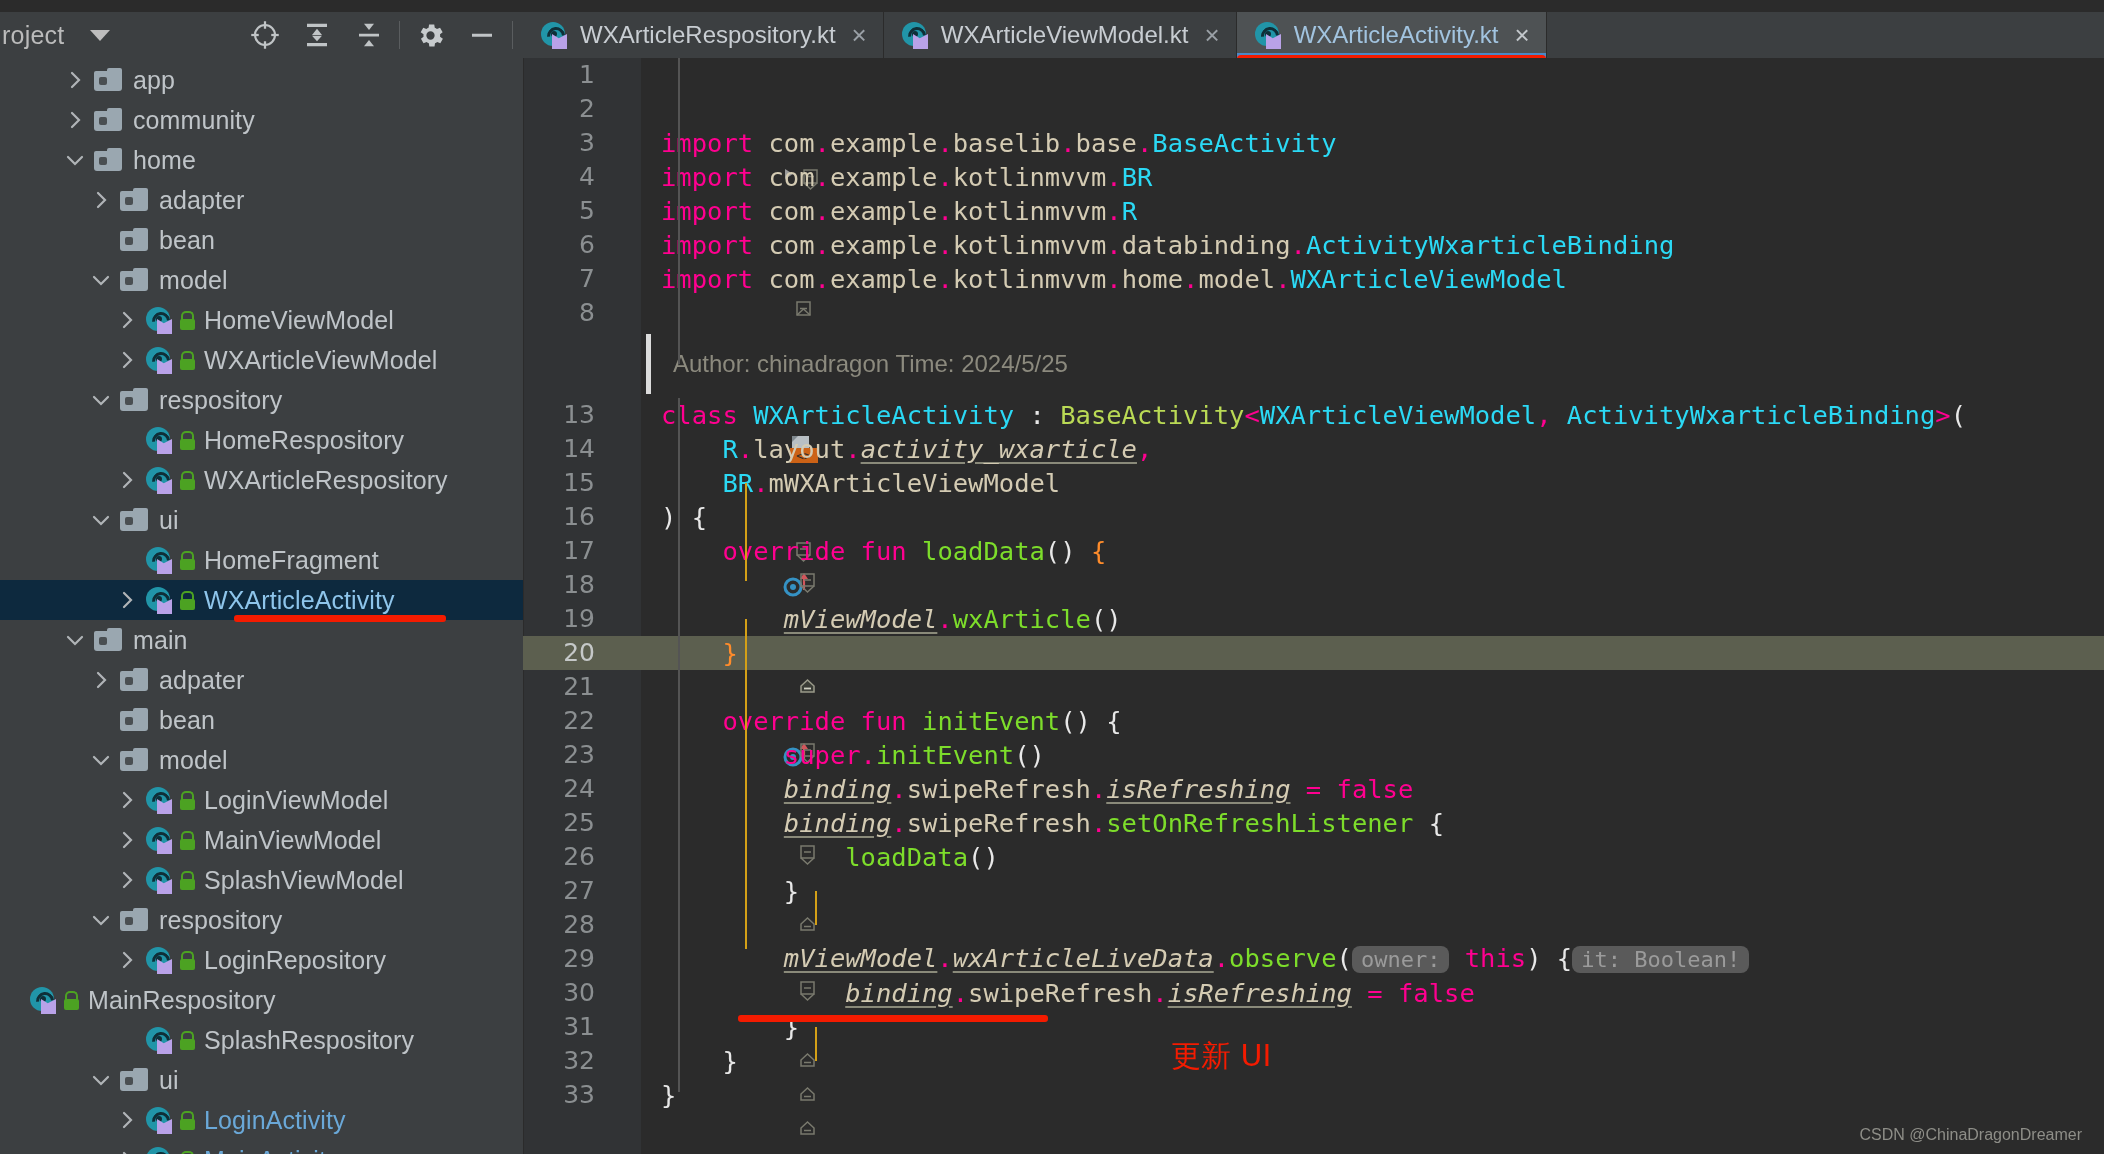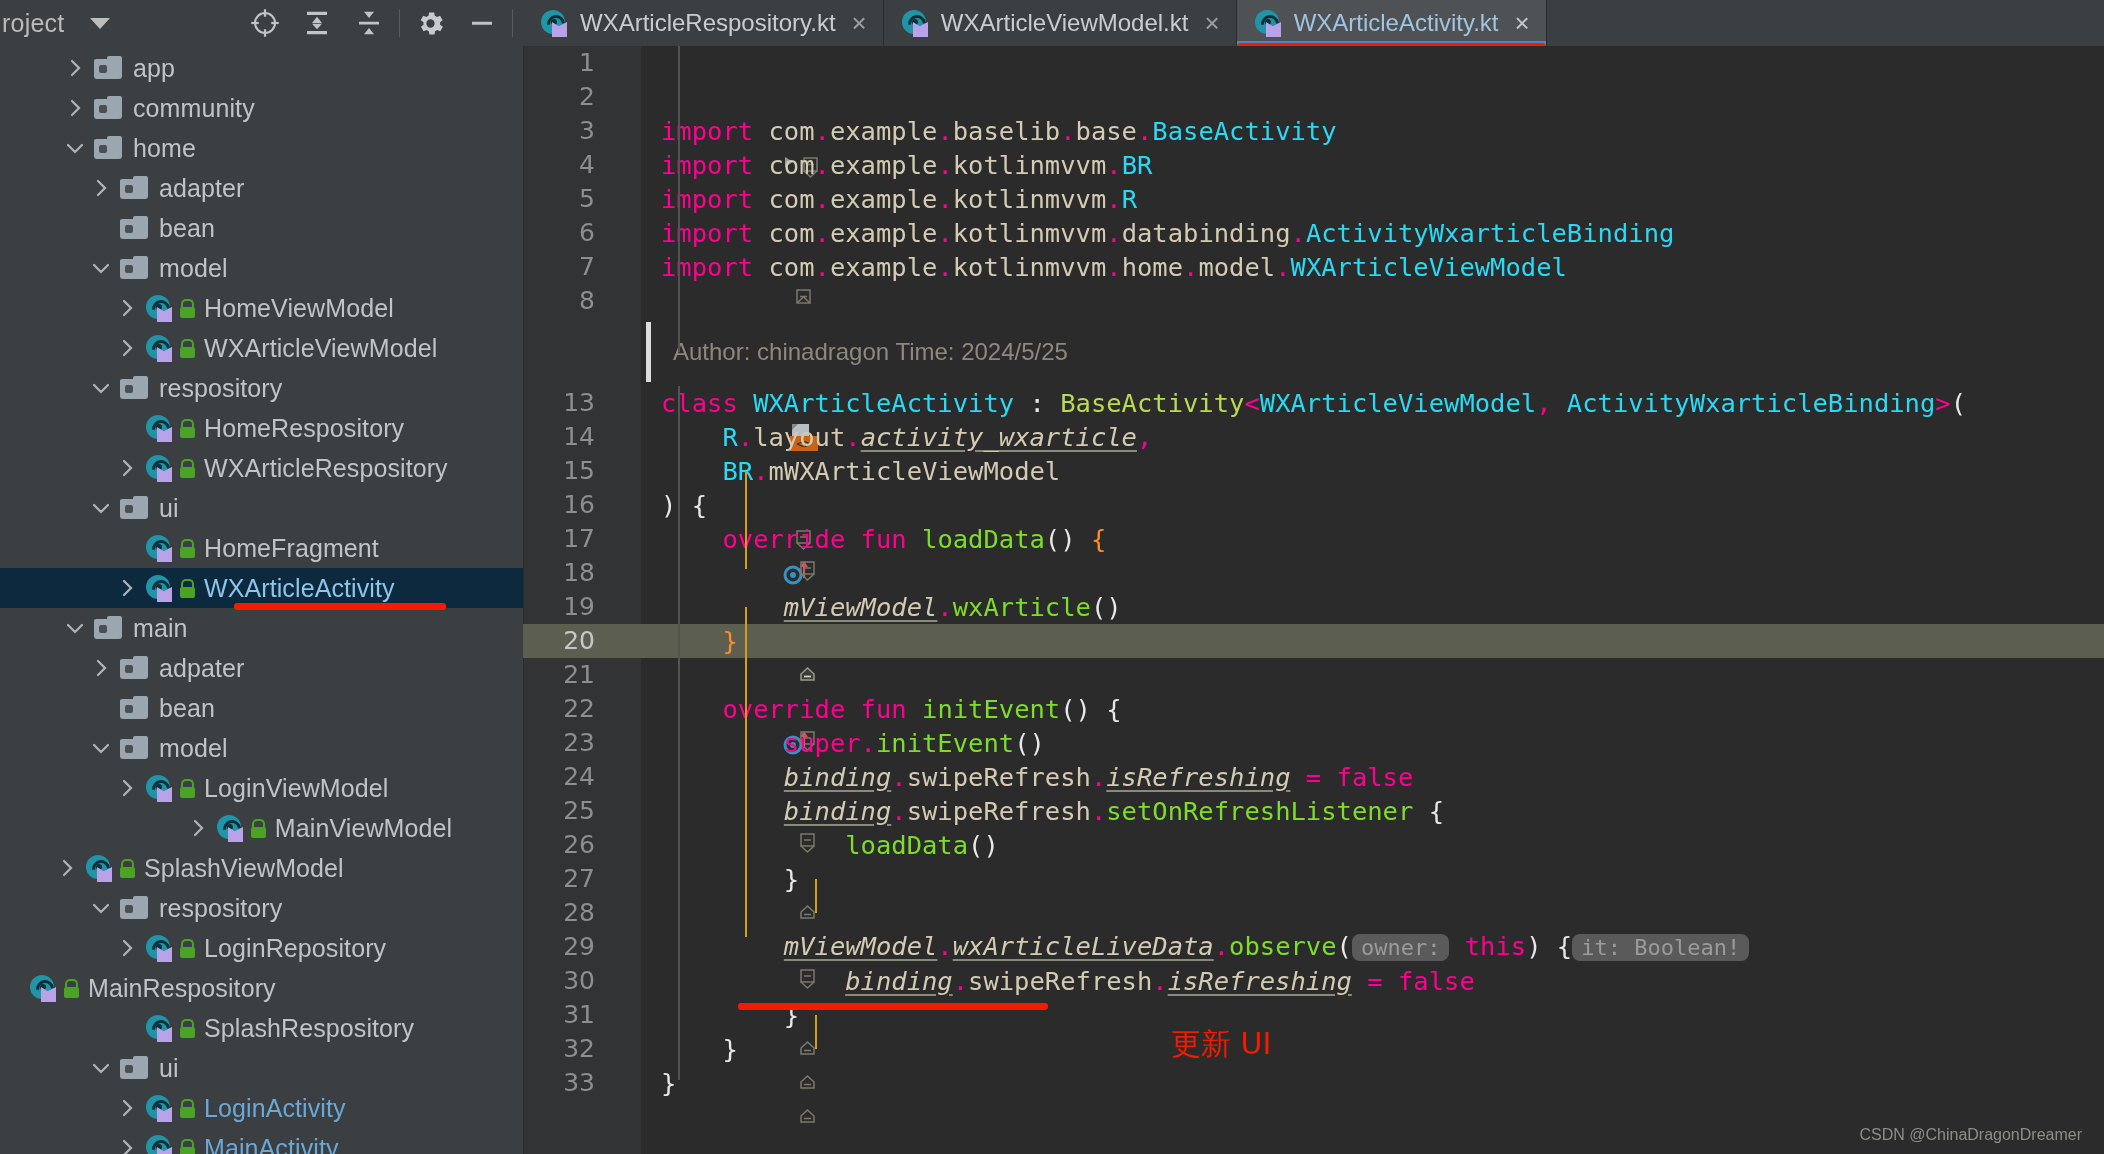--- a/index.html
+++ b/index.html
@@ -5,21 +5,21 @@
   html,body{margin:0;padding:0;}
   body{
     width:2104px;height:1154px;overflow:hidden;
     background:#2b2b2b;
     font-family:"Liberation Sans", sans-serif;
     -webkit-font-smoothing:antialiased;
   }
   .app{position:relative;width:2104px;height:1154px;display:flex;flex-direction:column;}
 
   
-  .topbar{height:46px;min-height:46px;display:flex;align-items:stretch;background:#3c3f41;}
+  .topbar{height:46px;min-height:46px;display:flex;align-items:stretch;background:#3c3f41;margin-top:12px;}
   .tb-left{width:523px;display:flex;align-items:center;background:#3c3f41;}
   .proj-label{color:#bbbbbb;font-size:25px;padding-left:2px;letter-spacing:.2px;}
   .caret-down{margin-left:26px;width:0;height:0;border-left:10px solid transparent;border-right:10px solid transparent;border-top:11px solid #bdbdbd;}
   .tb-icons{margin-left:auto;display:flex;align-items:center;gap:0;padding-right:6px;}
   .tb-icon{width:52px;height:46px;display:flex;align-items:center;justify-content:center;}
   .tb-sep{width:1px;height:28px;background:#5a5d5f;margin:0 4px;}
 
   
   .tabs{flex:1;display:flex;align-items:stretch;background:#3c3f41;}
   .tab{display:flex;align-items:center;gap:12px;padding:0 16px 0 18px;position:relative;
@@ -479,41 +479,41 @@
               <span class="kdot"></span>
               <span class="kflag"></span>
             </span>
             <span class="lockicon">
               <span class="lsh"></span>
               <span class="lbody"></span>
             </span>
           </span>
           <span class="lbl">LoginViewModel</span>
         </div>
-        <div class="row" style="padding-left: 116px; justify-content: center;">
+        <div class="row" style="padding-left: 116px;">
           <span class="arrow">
             <svg width="22" height="22" viewBox="0 0 22 22">
               <path d="M8 4 L15 11 L8 18" fill="none" stroke="#b0b4b7" stroke-width="2.2" stroke-linecap="round"></path>
             </svg>
           </span>
           <span class="ktwrap" style="margin-left: 8px;">
             <span class="kticon">
               <span class="kcirc"></span>
               <span class="karc"></span>
               <span class="kdot"></span>
               <span class="kflag"></span>
             </span>
             <span class="lockicon">
               <span class="lsh"></span>
               <span class="lbody"></span>
             </span>
           </span>
           <span class="lbl">MainViewModel</span>
         </div>
-        <div class="row" style="padding-left: 56px;">
+        <div class="row" style="padding-left: 116px;">
           <span class="arrow">
             <svg width="22" height="22" viewBox="0 0 22 22">
               <path d="M8 4 L15 11 L8 18" fill="none" stroke="#b0b4b7" stroke-width="2.2" stroke-linecap="round"></path>
             </svg>
           </span>
           <span class="ktwrap" style="margin-left: 8px;">
             <span class="kticon">
               <span class="kcirc"></span>
               <span class="karc"></span>
               <span class="kdot"></span>

